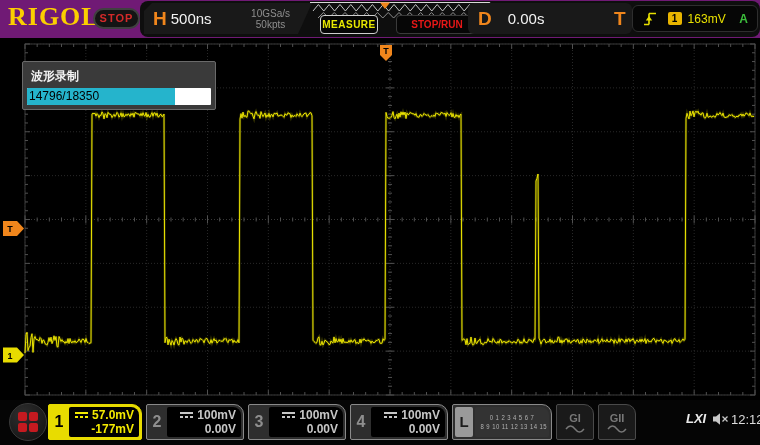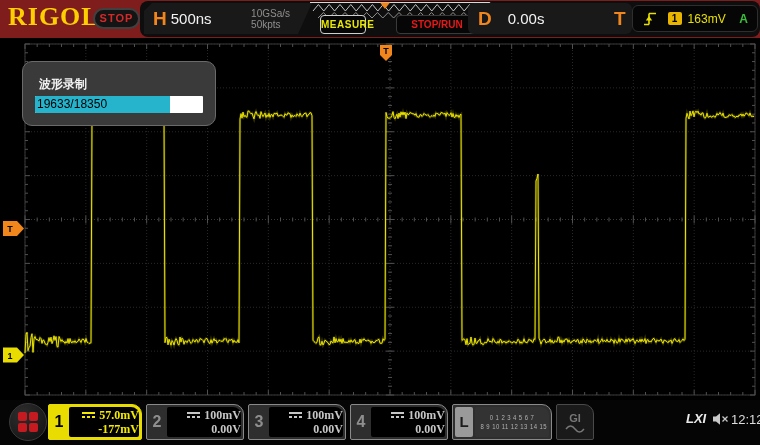--- a/index.html
+++ b/index.html
@@ -1,36 +1,36 @@
 <!DOCTYPE html>
 <html><head>
 <meta charset="utf-8">
 <style>
   html,body{margin:0;padding:0;background:#222;}
   .scope{position:relative;width:760px;height:445px;background:#000;overflow:hidden;
          font-family:"Liberation Sans",sans-serif;-webkit-font-smoothing:antialiased;}
   .scope *{box-sizing:border-box;}
 
   
-  header{position:absolute;left:0;top:0;width:760px;height:38px;background:#7f1d1d;z-index:5;}
+  header{position:absolute;left:0;top:0;width:760px;height:38px;background:#701a75;z-index:5;}
   .hdr-strip{position:absolute;left:140px;top:1px;width:620px;height:36px;background:#0e0e0e;border-radius:8px;}
   .brand{position:absolute;left:8px;top:2px;font-family:"Liberation Serif",serif;font-weight:bold;
          font-size:26px;color:#fbcf00;letter-spacing:1px;}
   .stop-pill{position:absolute;left:93px;top:8px;width:47px;height:21px;border:2px solid #404040;border-radius:12px;
          background:#141414;color:#d42a2a;font-weight:bold;font-size:11px;letter-spacing:1px;
          text-align:center;line-height:17px;}
   .h-panel{position:absolute;left:144px;top:3px;width:168px;height:31px;background:#191919;
          clip-path:polygon(8px 0,100% 0,calc(100% - 14px) 100%,0 100%,0 8px);
          display:flex;align-items:center;}
   .panel-letter{font-size:19px;font-weight:bold;color:#f0861c;}
   .h-panel .panel-letter{margin-left:9px;}
   .tb-value{color:#f2f2f2;font-size:15px;margin-left:4px;}
-  .rates{margin-left:auto;margin-right:22px;text-align:left;font-size:10px;color:#8f8f8f;line-height:11px;}
+  .rates{margin-left:auto;margin-right:22px;text-align:center;font-size:10px;color:#8f8f8f;line-height:11px;}
   #membar{position:absolute;left:306px;top:0;width:190px;height:21px;}
-  .measure-btn{position:absolute;left:320px;top:15px;width:46px;height:19px;background:#060606;
+  .measure-btn{position:absolute;left:320px;top:15px;width:58px;height:19px;background:#060606;
          border:1px solid #cfcfcf;border-radius:4px;color:#e9e800;font-weight:bold;font-size:10px;
          text-align:center;line-height:16px;letter-spacing:.5px;padding:0;}
   .stoprun-btn{position:absolute;left:396px;top:15px;width:82px;height:19px;background:#060606;
          border:1px solid #3a3a3a;border-radius:4px;color:#e81818;font-weight:bold;font-size:10px;
          text-align:center;line-height:16px;padding:0;}
   .d-panel{position:absolute;left:468px;top:3px;width:164px;height:31px;background:#191919;border-radius:6px;
          display:flex;align-items:center;}
   .d-panel .panel-letter{margin-left:10px;}
   .d-value{color:#f2f2f2;font-size:15px;margin-left:16px;}
   .t-panel{position:absolute;left:612px;top:3px;width:146px;height:31px;display:flex;align-items:center;}
@@ -40,21 +40,21 @@
   .t-inner svg{margin-left:10px;}
   .trig-badge{margin-left:10px;width:14px;height:13px;background:#e8b400;border-radius:2px;color:#000;
          font-size:10px;font-weight:bold;text-align:center;line-height:13px;}
   .trig-level{margin-left:6px;color:#e8e000;font-size:12px;font-weight:normal;}
   .trig-mode{margin-left:auto;margin-right:9px;color:#3cbe3c;font-size:12px;font-weight:bold;}
 
   
   #scopesvg{position:absolute;left:0;top:0;z-index:1;}
 
   .popup{position:absolute;left:22px;top:61px;width:194px;z-index:3;background:#3a3a3a;
-         border:1px solid #6a6a6a;border-radius:10px;padding:12px;}
+         border:1px solid #6a6a6a;border-radius:2px;padding:4px;}
   .popup-row{display:flex;justify-content:space-between;align-items:center;padding:2px 4px 3px 4px;
          color:#f2f2f2;font-size:12px;}
   .popup-title{font-weight:bold;}
   .progress{height:17px;background:#ffffff;border-radius:1px;overflow:hidden;position:relative;}
   .progress-fill{height:100%;background:#25b4cc;}
   .progress-text{position:absolute;left:2px;top:0;line-height:17px;font-size:12px;color:#000;white-space:nowrap;}
 
   
   footer{position:absolute;left:0;top:400px;width:760px;height:45px;background:#050505;z-index:5;}
   .nav-btn{position:absolute;left:9px;top:3px;width:38px;height:38px;border-radius:50%;
@@ -63,21 +63,21 @@
          display:grid;grid-template-columns:9px 9px;grid-gap:2px;}
   .nav-dots i{width:9px;height:9px;background:#c41a20;border-radius:2px;}
 
   .ch{position:absolute;top:4px;height:36px;display:flex;border-radius:2px 10px 2px 2px;}
   .ch-inactive{background:#2e2e2e;border:1px solid #8a8a8a;}
   .ch-active{background:#e8dc00;border:1px solid #e8dc00;}
   .chnum{width:20px;text-align:center;font-size:16px;font-weight:bold;align-self:stretch;line-height:33px;}
   .ch-active .chnum{color:#000;}
   .ch-inactive .chnum{color:#8f8f8f;}
   .chvals{flex:1;margin:2px 2px 2px 0;border-radius:2px 8px 2px 2px;display:flex;flex-direction:column;
-         justify-content:center;text-align:right;font-size:12px;font-weight:bold;line-height:14px;font-family:Liberation Serif, serif;}
+         justify-content:center;padding-right:5px;text-align:right;font-size:12px;font-weight:bold;line-height:14px;}
   .ch-active .chvals{background:#000;color:#f3ea00;}
   .ch-inactive .chvals{background:#000000;color:#c6c6c6;}
   .row1{display:flex;justify-content:flex-end;align-items:center;}
   .coup{display:inline-flex;flex-direction:column;width:13px;margin-right:4px;gap:2px;}
   .coup .bar{height:2px;background:currentColor;}
   .coup .dash{height:2px;background-image:repeating-linear-gradient(90deg,currentColor 0,currentColor 3px,transparent 3px,transparent 5px);}
   .ch1{left:48px;width:94px;}  .ch2{left:146px;width:98px;}
   .ch3{left:248px;width:98px;} .ch4{left:350px;width:98px;}
 
   .lbox{position:absolute;left:452px;top:4px;width:100px;height:36px;background:#2e2e2e;
@@ -452,21 +452,21 @@
         <text x="10" y="358.5" font-size="9" font-weight="bold" text-anchor="middle" fill="#000" font-family="Liberation Sans, sans-serif">1</text>
       </g>
     </svg>
 
   <div class="popup">
     <div class="popup-row">
       <span class="popup-title">波形录制</span>
     </div>
     <div class="progress">
       <div class="progress-fill" id="progfill" style="width: 80.63%;"></div>
-      <span class="progress-text">19633/18350</span>
+      <span class="progress-text">14796/18350</span>
     </div>
   </div>
 
   <header>
     <div class="hdr-strip"></div>
     <div class="brand">RIGOL</div>
     <div class="stop-pill">STOP</div>
 
     <div class="h-panel">
       <span class="panel-letter">H</span>
@@ -580,20 +580,26 @@
         <span class="lrow">8 9 10 11 12 13 14 15</span>
       </span>
     </div>
 
     <div class="gen gen1">
       <span>GI</span>
       <svg width="20" height="9" viewBox="0 0 20 9">
         <path d="M1 5 Q 5.5 -1 10 5 T 19 5" stroke="#787878" stroke-width="1.4" fill="none"></path>
       </svg>
     </div>
+    <div class="gen gen2">
+      <span>GII</span>
+      <svg width="20" height="9" viewBox="0 0 20 9">
+        <path d="M1 5 Q 5.5 -1 10 5 T 19 5" stroke="#787878" stroke-width="1.4" fill="none"></path>
+      </svg>
+    </div>
 
     <span class="lxi">LXI</span>
     <svg class="spk" width="17" height="14" viewBox="0 0 17 14">
       <path d="M1 4.5 h3 l4-3.2 v11.4 l-4-3.2 H1 z" fill="#c8c8c8"></path>
       <path d="M10.5 4.5 l5 5 M15.5 4.5 l-5 5" stroke="#c8c8c8" stroke-width="1.3"></path>
     </svg>
     <span class="clock">12:12</span>
   </footer>
 </div>
 

